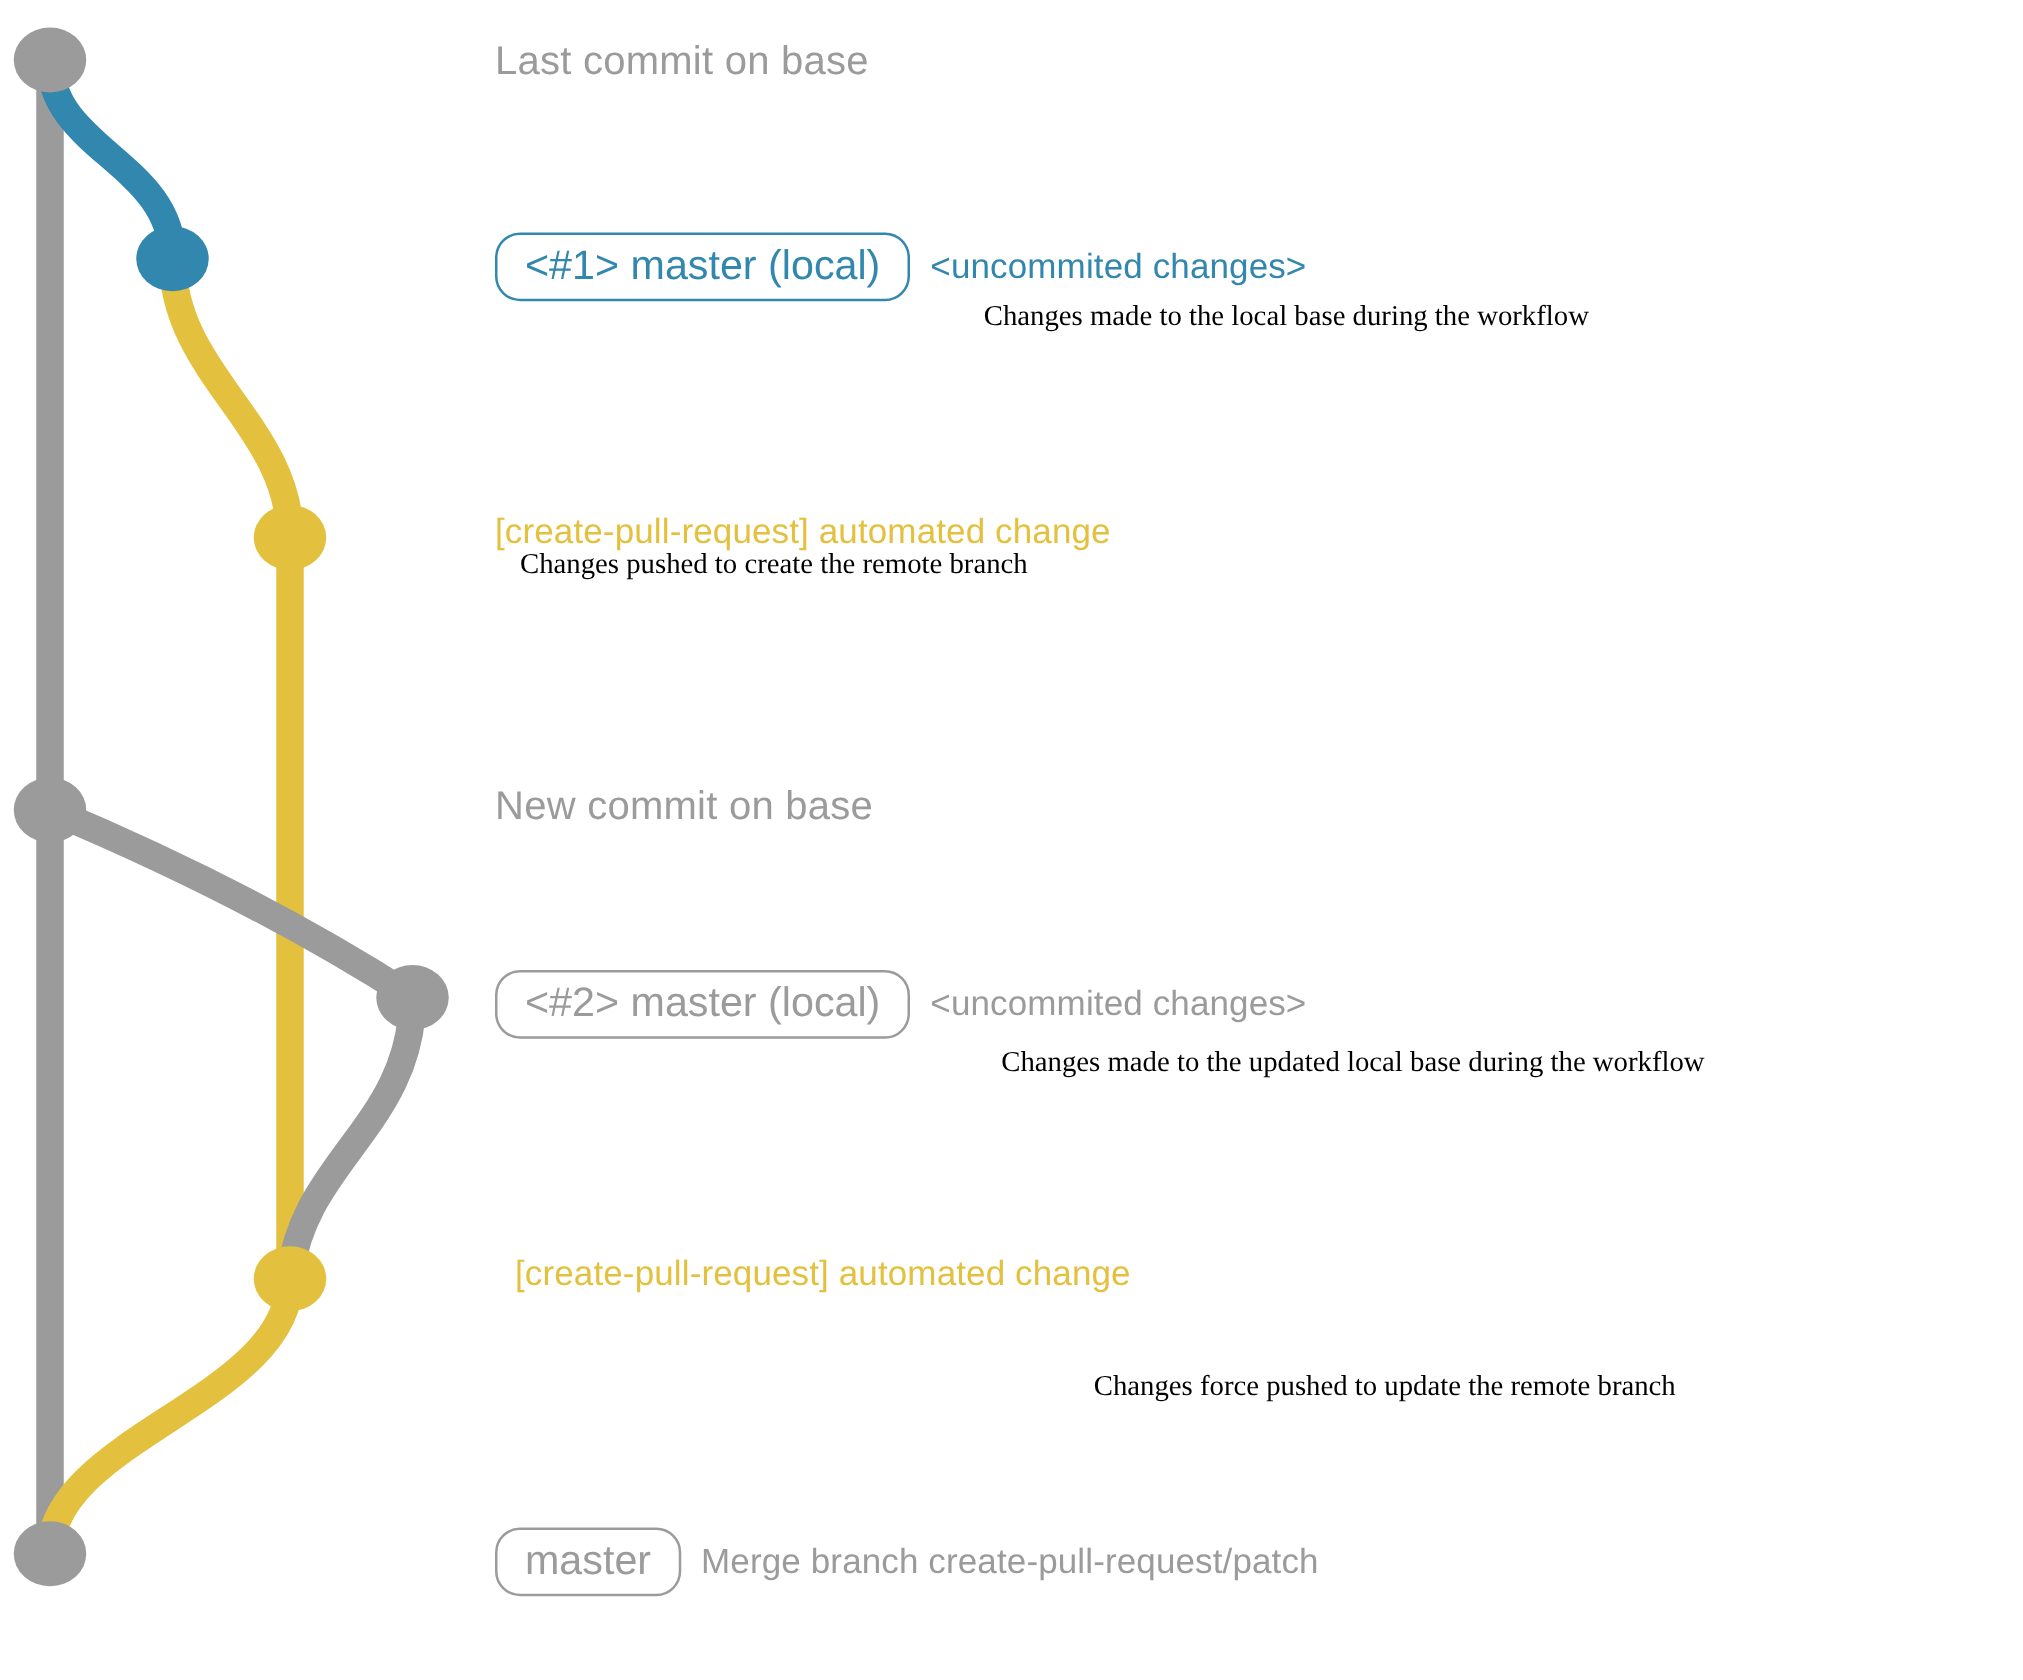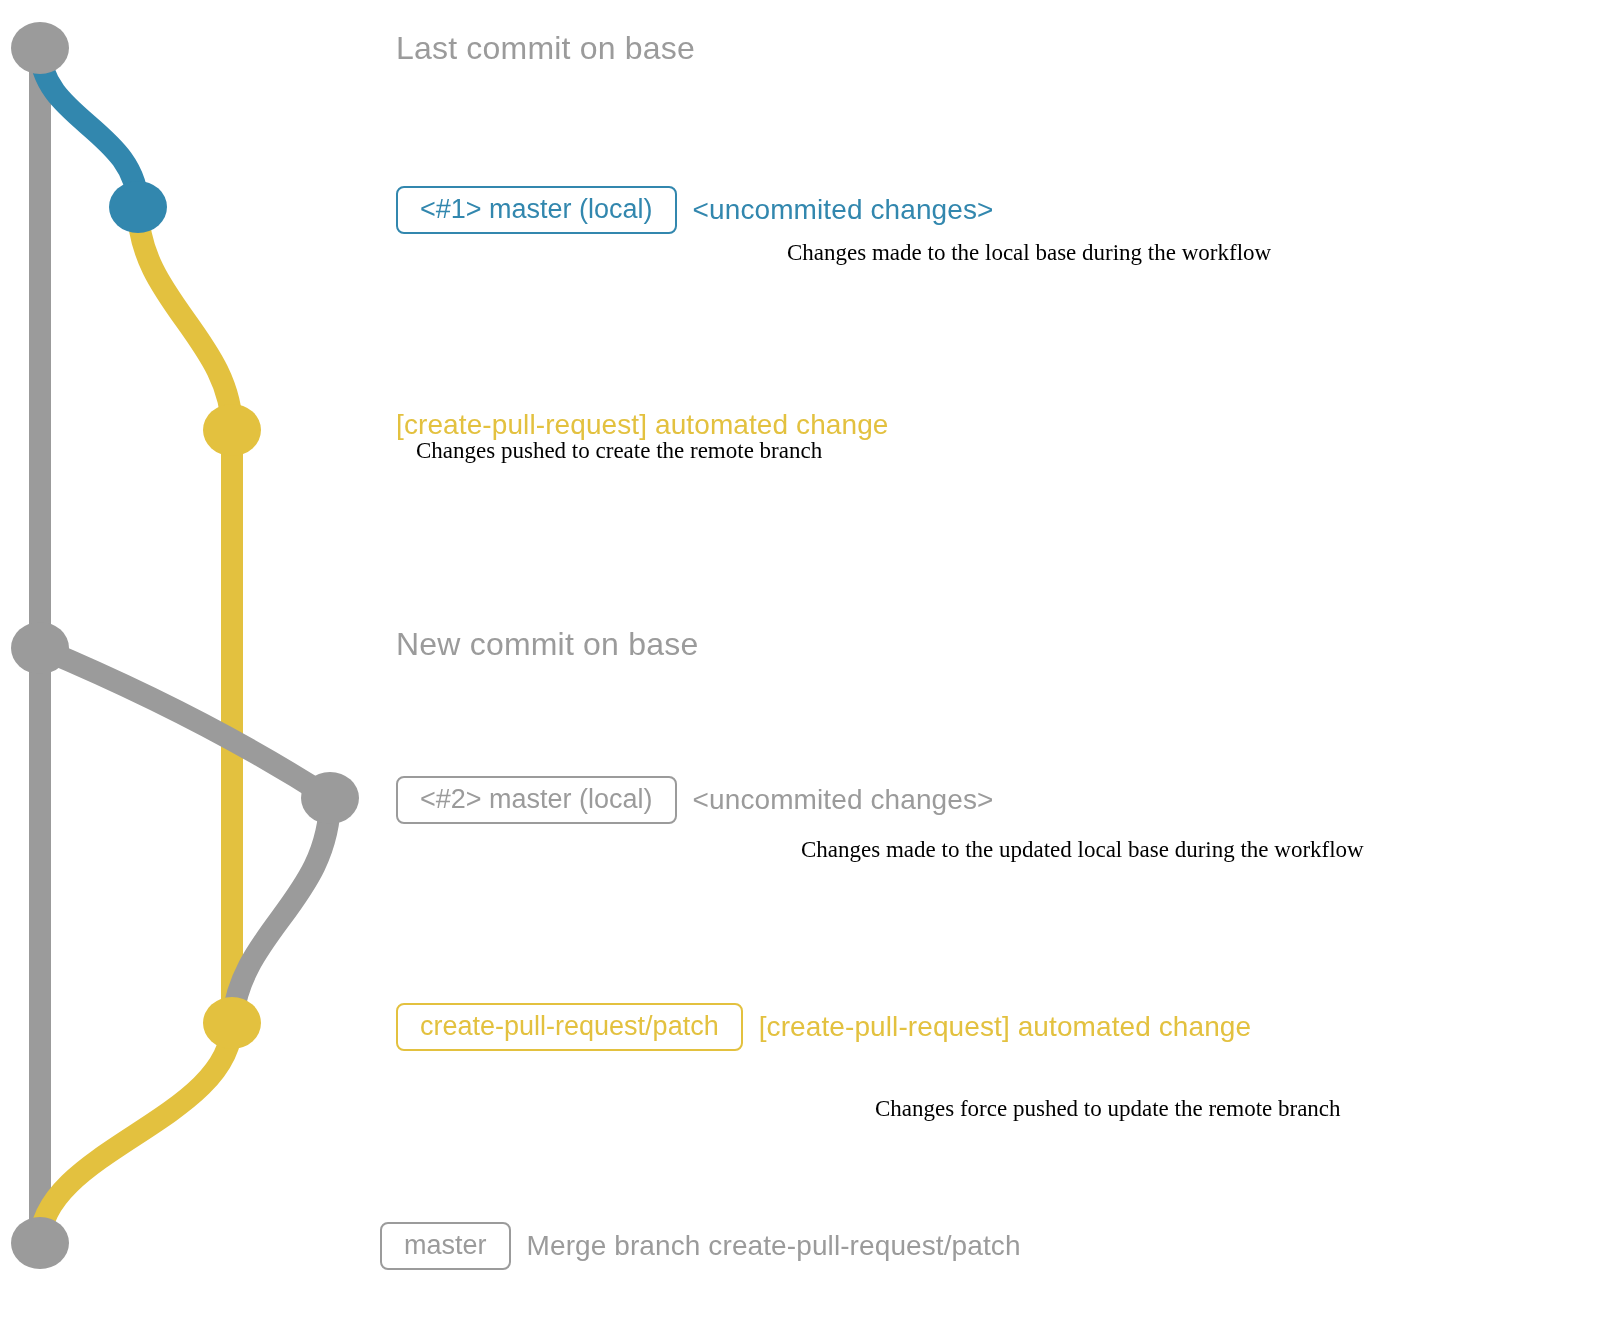--- a/index.html
+++ b/index.html
@@ -34,24 +34,24 @@
   .section-heading {
     font-family: "Liberation Sans", sans-serif;
     font-size: 32px;
     color: #9b9b9b;
     letter-spacing: 0.2px;
   }
 
   .badge {
     display: inline-block;
     border: 2px solid currentColor;
-    border-radius: 8px;
+    border-radius: 20px;
     padding: 7px 22px 9px 22px;
     font-family: "Liberation Sans", sans-serif;
-    font-size: 27px;
+    font-size: 33px;
     line-height: 1.05;
     background: #ffffff;
   }
 
   .commit-title {
     font-family: "Liberation Sans", sans-serif;
     font-size: 28px;
     letter-spacing: 0.1px;
     margin-left: 16px;
   }
@@ -122,21 +122,20 @@
   <span class="section-heading c-gray">New commit on base</span>
 </div>
 
 <div class="row" style="left:396px; top:776px;">
   <span class="badge c-gray">&lt;#2&gt; master (local)</span>
   <span class="commit-title c-gray">&lt;uncommited changes&gt;</span>
 </div>
 <div class="desc" style="left:753px; top:837px;margin-left:48px;">Changes made to the updated local base during the workflow</div>
 
 <div class="row" style="left:396px; top:1003px;">
-  <span class="badge c-gold">create-pull-request/patch</span>
   <span class="commit-title c-gold">[create-pull-request] automated change</span>
 </div>
 <div class="desc" style="left:875px; top:1060px;margin-top:36px;">Changes force pushed to update the remote branch</div>
 
-<div class="row" style="left:380px; top:1222px;">
+<div class="row" style="left:396px; top:1222px;">
   <span class="badge c-gray">master</span>
   <span class="commit-title c-gray">Merge branch create-pull-request/patch</span>
 </div>
 
 </body></html>

